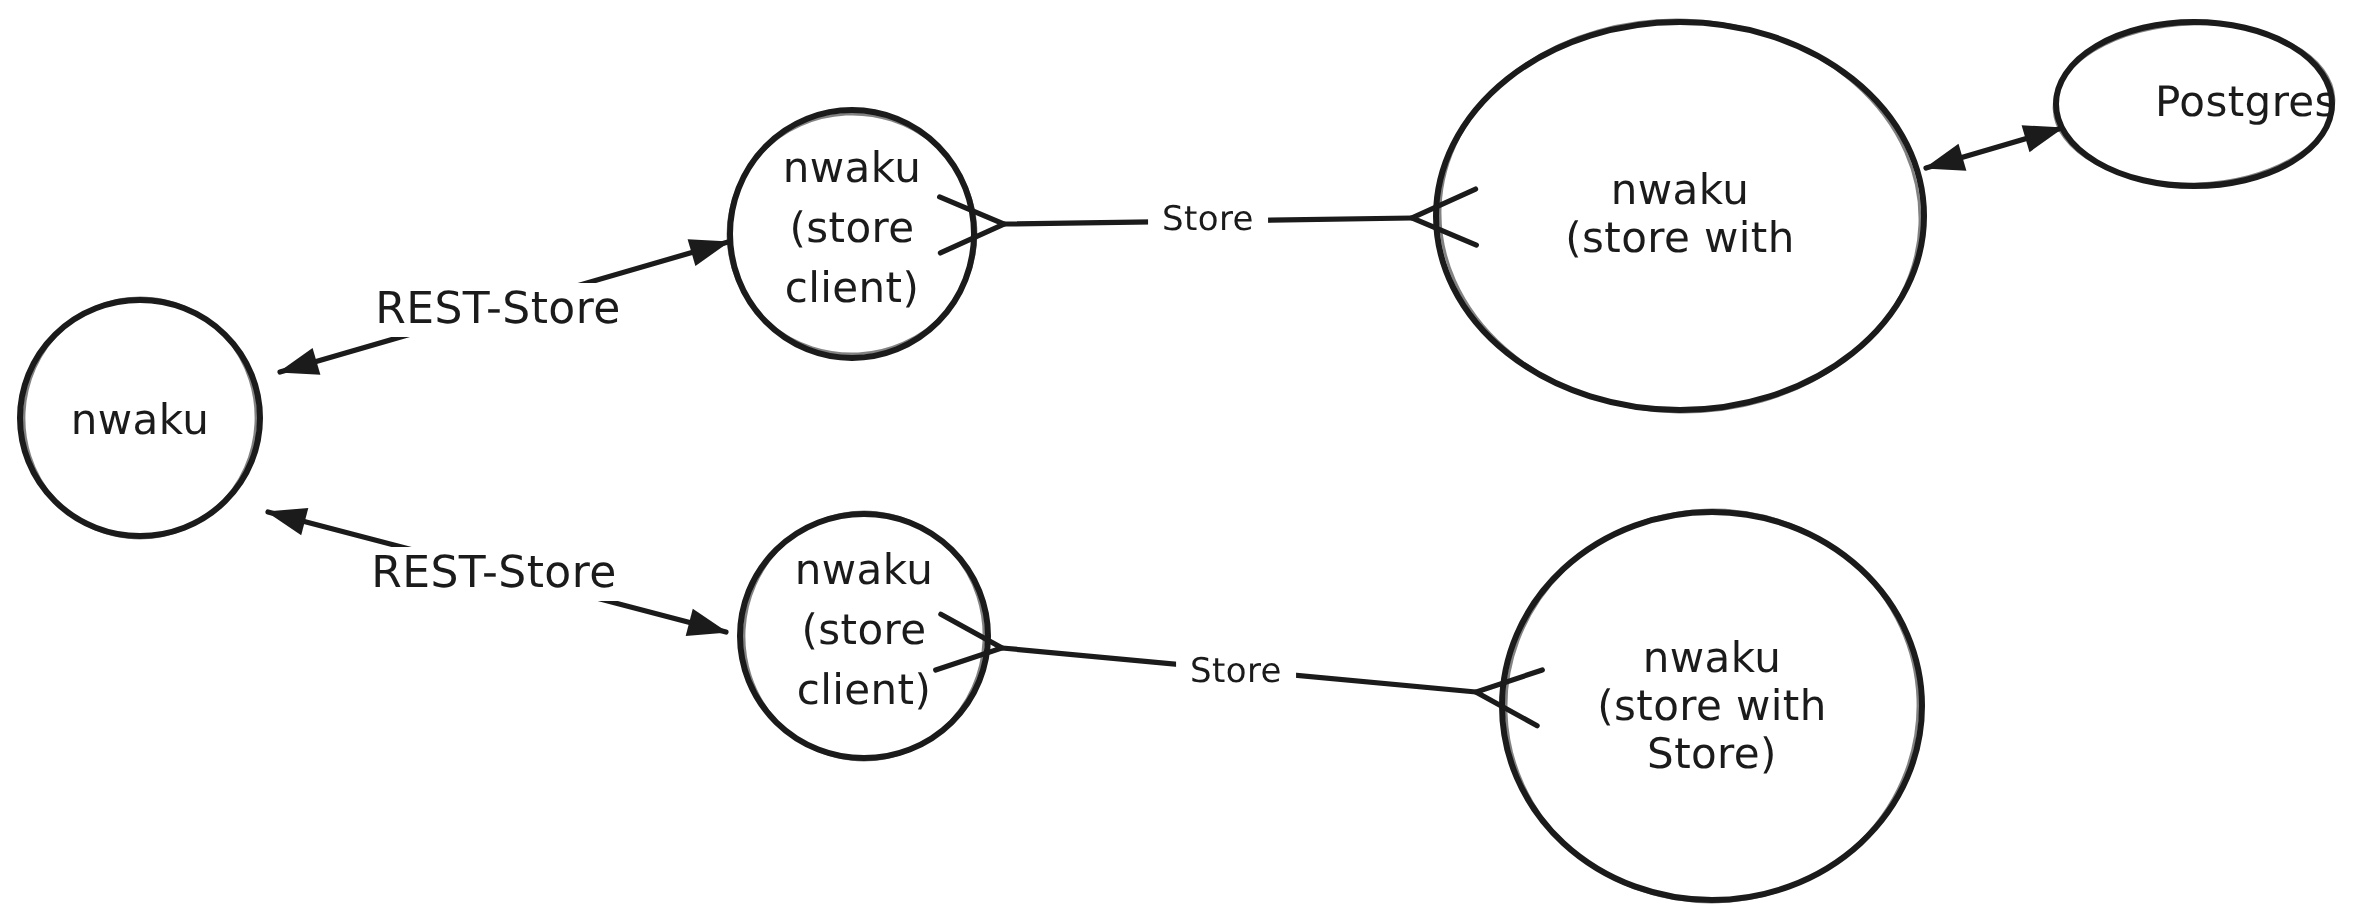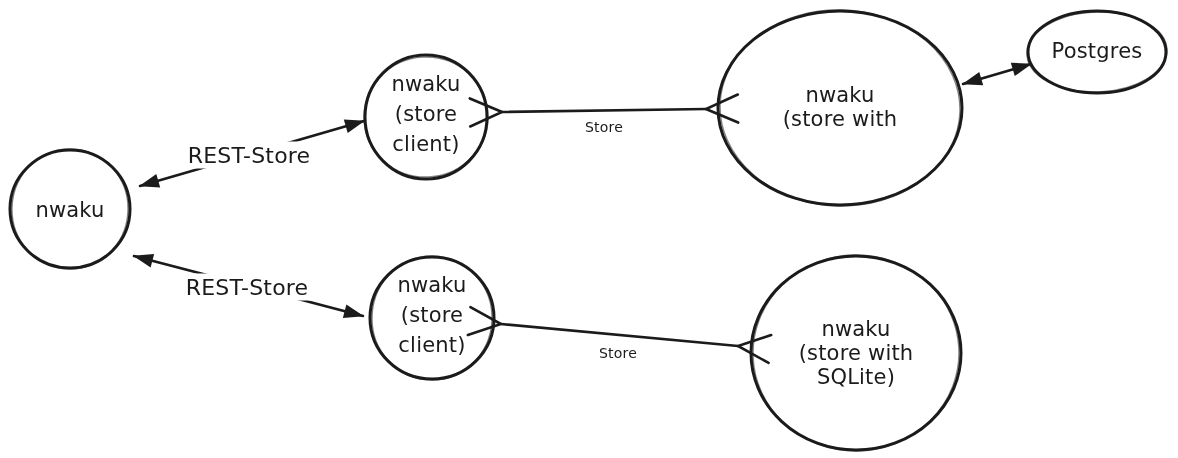--- a/index.html
+++ b/index.html
@@ -25,21 +25,21 @@
   .lh-big .ln{line-height:24px;}     
   .edge-label{
     position:absolute;
     transform:translate(-50%,-50%);
     background:#ffffff;
     padding:1px 7px;
     font-size:22px;
     white-space:nowrap;
     letter-spacing:0.2px;
   }
-  .edge-label.small{font-size:14px;margin-top:17px;}
+  .edge-label.small{font-size:17px;}
 </style>
 </head>
 <body>
 
 <div class="stage">
 
   <svg width="1178" height="458" viewBox="0 0 1178 458">
     <defs>
       <marker id="af" markerUnits="userSpaceOnUse" markerWidth="24" markerHeight="18" refX="21" refY="9" orient="auto-start-reverse">
         <path d="M2,2 L22,9 L2,16 Z" fill="#1b1b1b"></path>
@@ -93,34 +93,34 @@
     <span class="ln">nwaku</span>
     <span class="ln">(store</span>
     <span class="ln">client)</span>
   </div>
 
   <div class="node-label lh-big" style="left:840px;top:107px">
     <span class="ln">nwaku</span>
     <span class="ln">(store with</span>
   </div>
 
-  <div class="node-label lh-big" style="left:1097px;top:51px">
+  <div class="node-label lh-big" style="left:1123px;top:51px">
     <span class="ln">Postgres</span>
   </div>
 
   <div class="node-label lh-small" style="left:432px;top:315px">
     <span class="ln">nwaku</span>
     <span class="ln">(store</span>
     <span class="ln">client)</span>
   </div>
 
   <div class="node-label lh-big" style="left:856px;top:353px">
     <span class="ln">nwaku</span>
     <span class="ln">(store with</span>
-    <span class="ln">SQLite)</span>
+    <span class="ln">Store)</span>
   </div>
 
   <div class="edge-label" style="left:249px;top:155px">REST-Store</div>
 
   <div class="edge-label small" style="left:604px;top:110px">Store</div>
 
   <div class="edge-label" style="left:247px;top:287px">REST-Store</div>
 
   <div class="edge-label small" style="left:618px;top:336px">Store</div>
 

